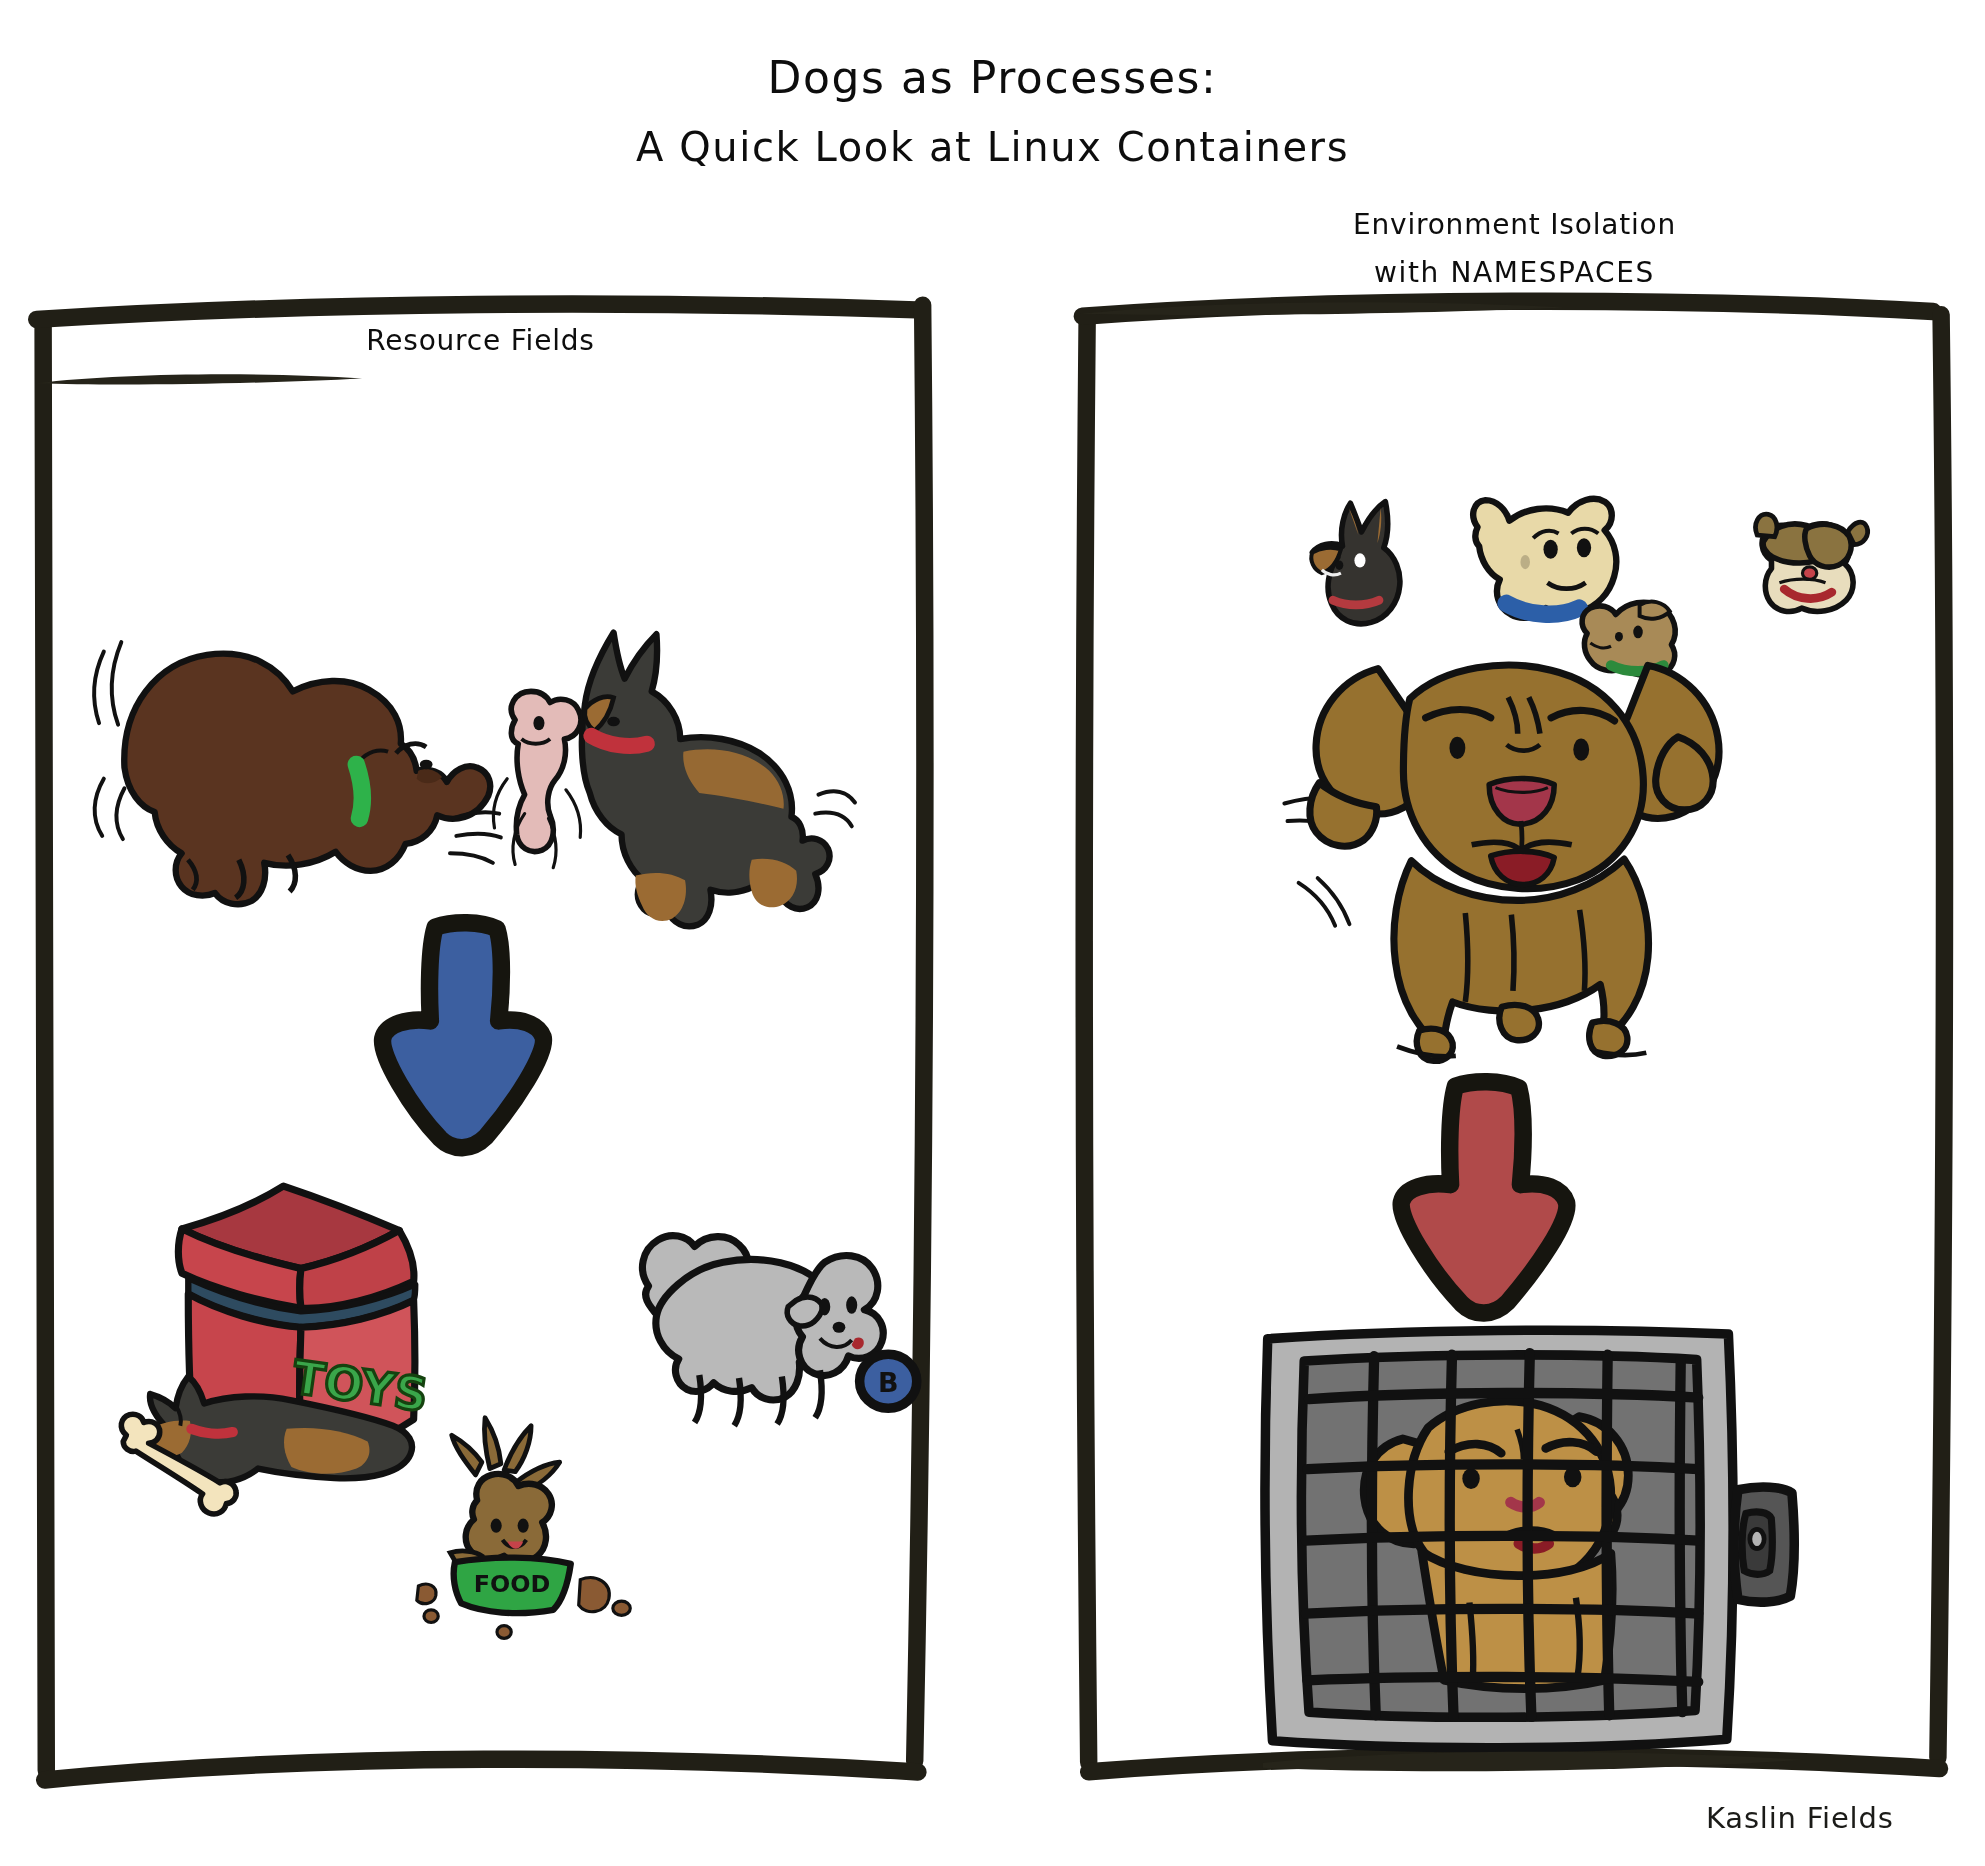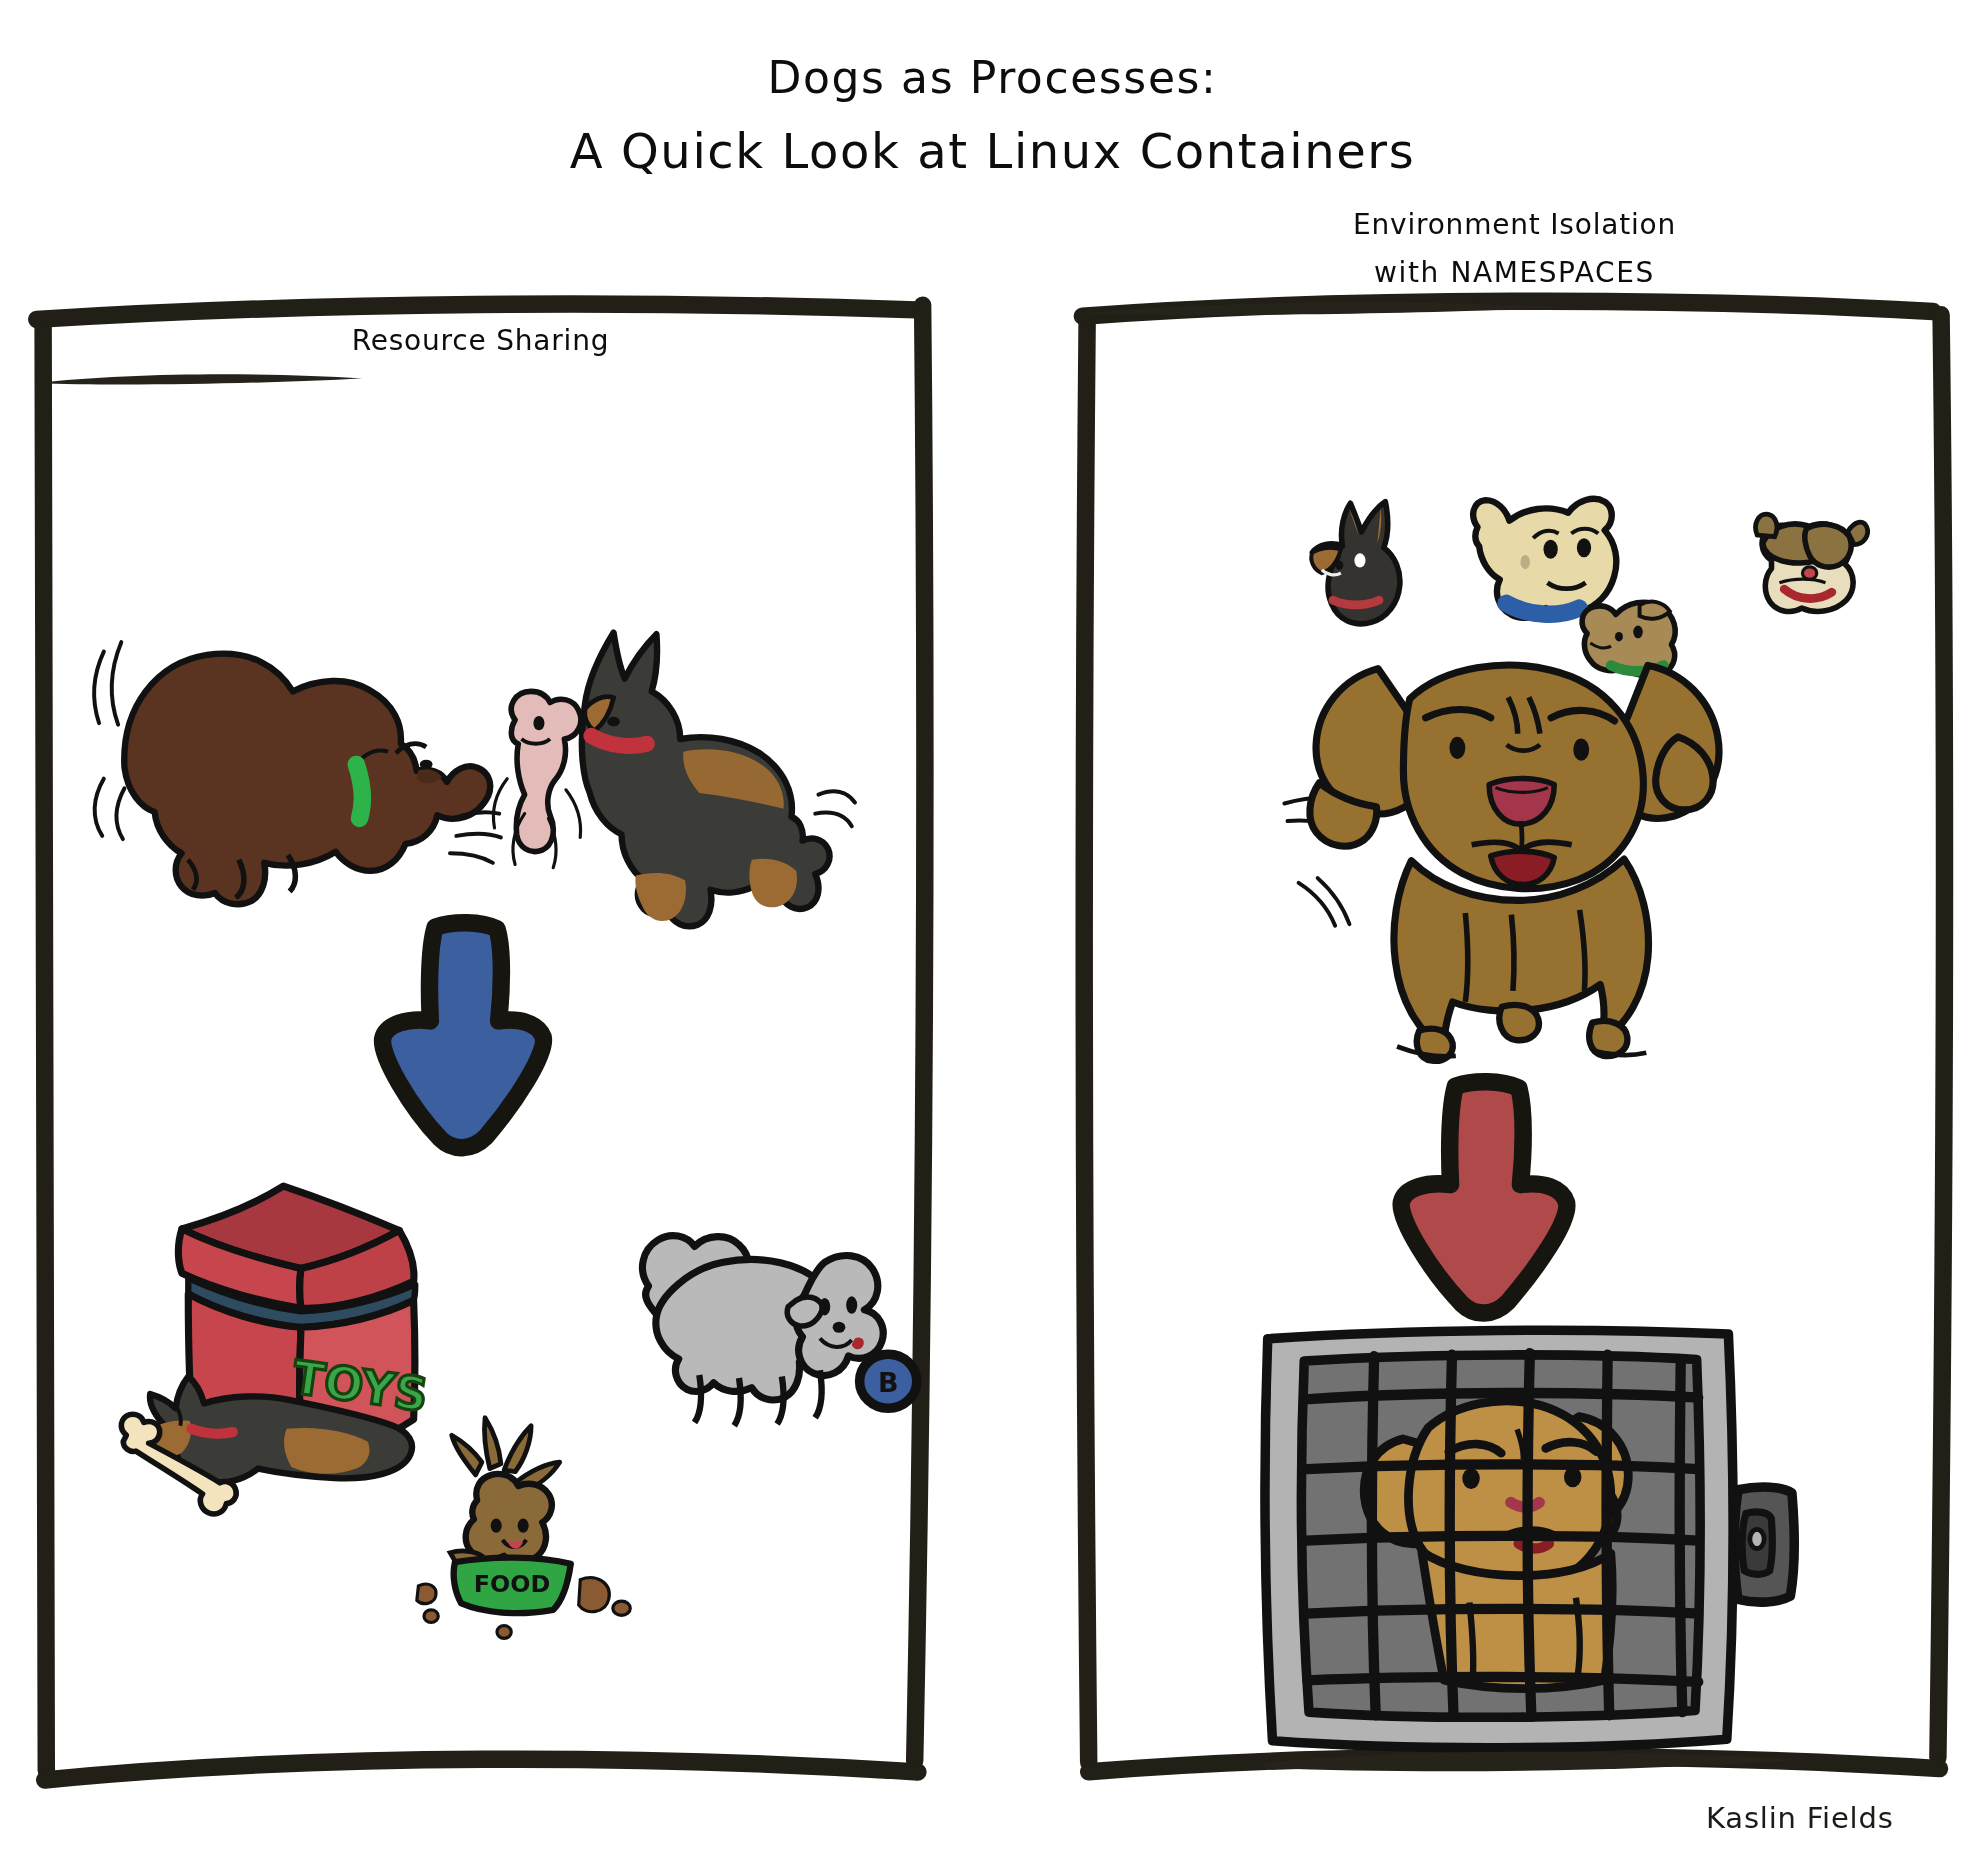--- a/index.html
+++ b/index.html
@@ -28,21 +28,21 @@
     font-family: "DejaVu Sans", sans-serif;
     color: #0d0d0d;
     letter-spacing: 1.6px;
     line-height: 1.0;
   }
   #title-line-1 {
     font-size: 44px;
     margin-bottom: 27px;
   }
   #title-line-2 {
-    font-size: 48px;
+    font-size: 40px;
   }
 
   
   .panel {
     position: absolute;
   }
   .panel-frame {
     position: absolute;
     inset: 0;
   }
@@ -96,21 +96,21 @@
 <div class="panel" id="panel-left">
 
   <svg class="panel-frame" viewBox="0 0 1130 1890" preserveAspectRatio="none">
     <path d="M14,40 C10,700 12,1300 18,1860" stroke="#211f16" stroke-width="22" stroke-linecap="round" fill="none"></path>
     <path d="M6,32 C360,10 760,8 1114,20" stroke="#211f16" stroke-width="22" stroke-linecap="round" fill="none"></path>
     <path d="M1122,14 C1128,620 1124,1260 1112,1848" stroke="#211f16" stroke-width="22" stroke-linecap="round" fill="none"></path>
     <path d="M16,1872 C360,1838 780,1840 1116,1862" stroke="#211f16" stroke-width="22" stroke-linecap="round" fill="none"></path>
   </svg>
 
   <div class="panel-heading">
-    <div class="heading-line">Resource Sharing</div>
+    <div class="heading-line">Resource Fields</div>
     <svg width="334" height="19" viewBox="0 0 420 24" style="margin-top:9.5px">
       <path d="M4,18 C120,4 300,4 416,12 C300,18 120,22 4,18 Z" fill="#26241a"></path>
     </svg>
   </div>
 
   <div class="scene" style="left:48px; top:286px; width:794px; height:318px;">
     <svg width="794" height="318" viewBox="0 0 1000 400">
       <g stroke="#111" stroke-width="5" fill="none" stroke-linecap="round">
         <path d="M30,90 C16,120 14,150 24,180"></path>
         <path d="M52,78 C38,112 36,148 48,182"></path>

